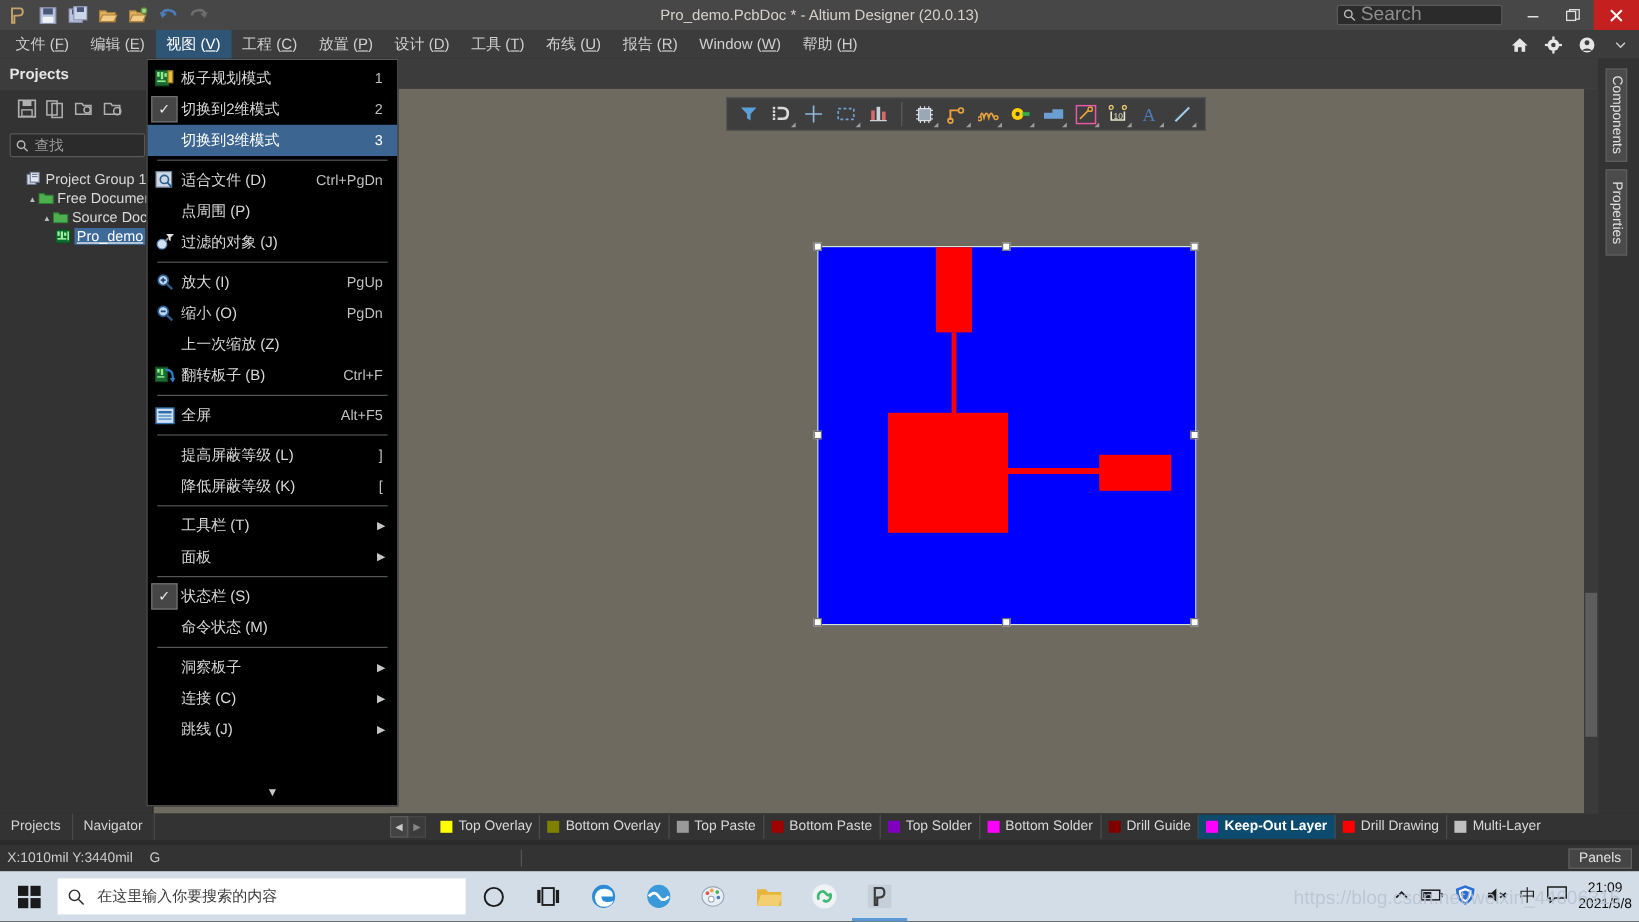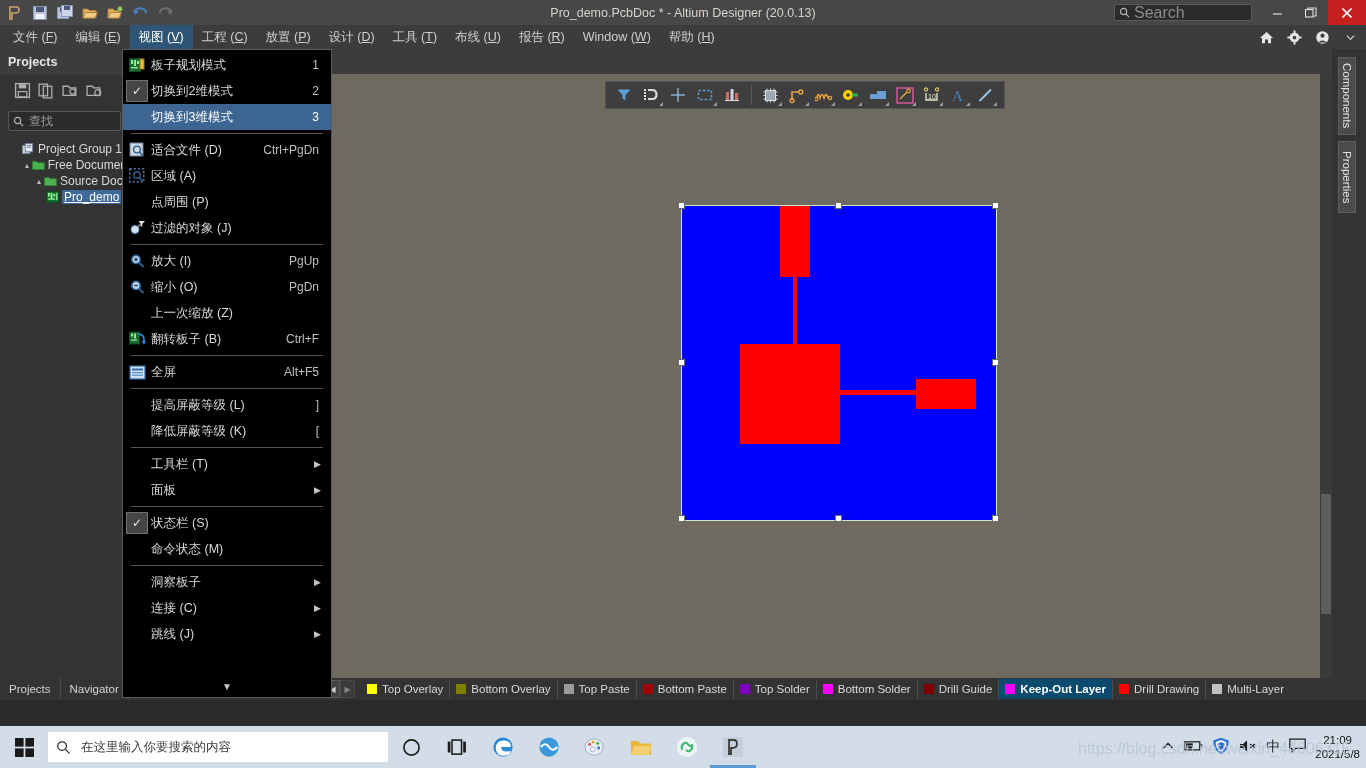--- a/index.html
+++ b/index.html
@@ -629,20 +629,28 @@
     <div class="layer">
       <i class="swatch" style="background:#ff0000"></i>
       <span>Drill Drawing</span>
     </div>
     <div class="layer" style="border-right:none">
       <i class="swatch" style="background:#c0c0c0"></i>
       <span>Multi-Layer</span>
     </div>
   </div>
 
+  <div class="statusbar">
+    <span>X:1010mil Y:3440mil</span>
+    <span style="margin-left:14px;">G</span>
+    <div class="sb-sep" style="margin-left:300px;"></div>
+    <div class="panels-btn">
+      <span>Panels</span>
+    </div>
+  </div>
 
   <div class="dropdown">
 
     <div class="mi">
       <span class="gut">
         <svg width="17" height="15" viewBox="0 0 17 15">
             <rect x="0.5" y="0.5" width="11" height="13" fill="#1d6b33" stroke="#0d4a1f"></rect>
             <g fill="#8bf08b">
               <rect x="2" y="2" width="2" height="4"></rect>
               <rect x="5" y="2" width="2" height="6"></rect>
@@ -678,31 +686,20 @@
             <rect x="1" y="1" width="13" height="13" fill="#cfd9e6" stroke="#6d7d92"></rect>
             <circle cx="8" cy="7.5" r="3.4" fill="none" stroke="#2b5f8e" stroke-width="1.4"></circle>
             <line x1="10.4" y1="10" x2="14" y2="14" stroke="#2b5f8e" stroke-width="1.6"></line>
           </svg>
       </span>
       <span class="mlabel">适合文件 (D)</span>
       <span class="acc">Ctrl+PgDn</span>
     </div>
 
 
-    <div class="mi">
-      <span class="gut">
-        <svg width="17" height="16" viewBox="0 0 17 16">
-            <rect x="0.8" y="0.8" width="14" height="13" fill="none" stroke="#5f8ec4" stroke-width="1.2" stroke-dasharray="2.2 1.8"></rect>
-            <circle cx="8" cy="7" r="3.2" fill="none" stroke="#2b5f8e" stroke-width="1.4"></circle>
-            <line x1="10.2" y1="9.4" x2="13.5" y2="13" stroke="#2b5f8e" stroke-width="1.6"></line>
-          </svg>
-      </span>
-      <span class="mlabel">区域 (A)</span>
-      <span class="acc"></span>
-    </div>
 
     <div class="mi">
       <span class="gut"></span>
       <span class="mlabel">点周围 (P)</span>
       <span class="acc"></span>
     </div>
 
 
     <div class="mi">
       <span class="gut">

